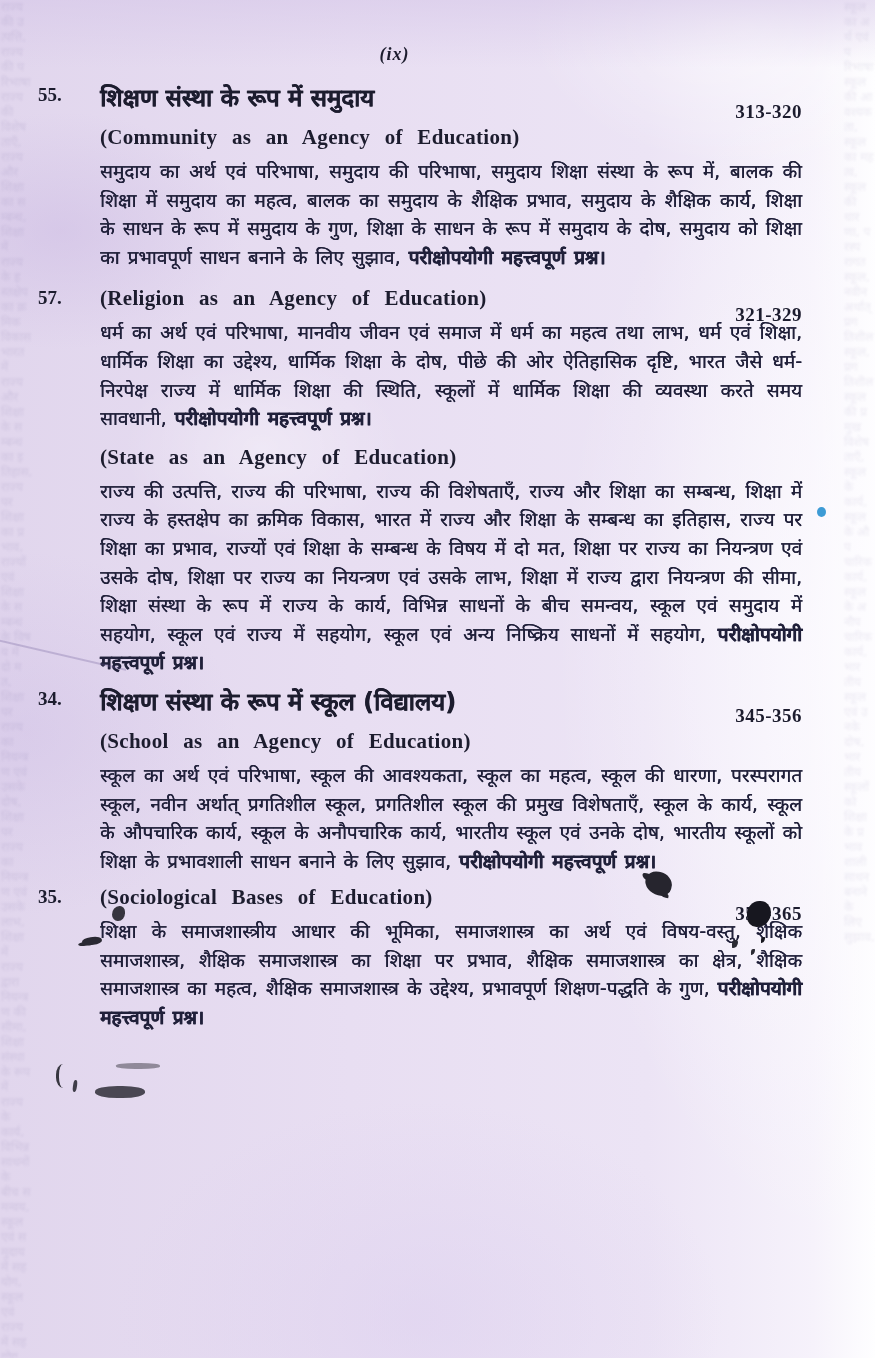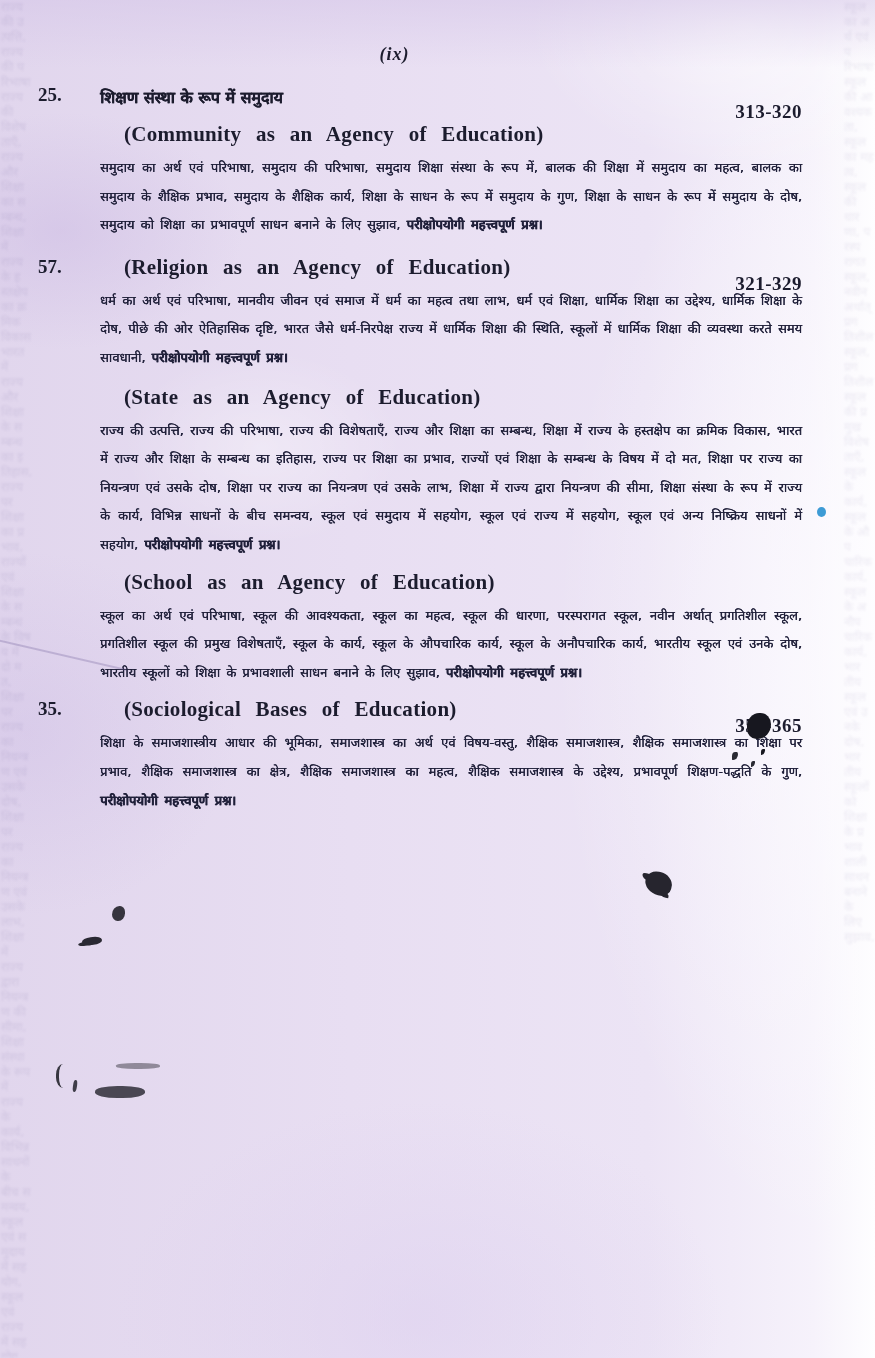--- a/index.html
+++ b/index.html
@@ -40,36 +40,36 @@
   .s33 { margin-top: 12px; }
   .s34 { margin-top: 10px; }
   .s35 { margin-top: 10px; }
 
   .heading-row { position: relative; line-height: 30px; }
   .num {
     position: absolute; left: -62px; top: 1px;
     font: bold 19px "Liberation Serif", serif;
   }
   .title-hi {
-    font-weight: bold; font-size: 16px; letter-spacing: 0px;
+    font-weight: bold; font-size: 24px; letter-spacing: 0px;
     text-shadow: .4px 0 0 currentColor;
     margin-top: 7px;
   }
   .pages {
     position: absolute; right: 0; top: 18px;
     font: bold 19px "Liberation Serif", serif; letter-spacing: .5px;
   }
   .title-en {
     margin-top: 9px; line-height: 28px;
     font: bold 21px "Liberation Serif", serif;
-    word-spacing: 9px; letter-spacing: .3px; margin-left: 24px;
+    word-spacing: 9px; letter-spacing: .3px;
   }
   .body-text {
     margin: 7px 0 0; text-align: justify;
-    font-size: 13px; line-height: 28.6px; word-spacing: 2px;
+    font-size: 19px; line-height: 28.6px; word-spacing: 2px;
     color: #20203a; text-shadow: .3px 0 0 currentColor;
   }
   .body-text b { text-shadow: .5px 0 0 currentColor; }
 
   
   .artifact { position: absolute; z-index: 3; }
   .ink { background: #17171f; }
   .blot-pagenum {
     left: 12px; top: -2px; width: 24px; height: 26px;
     border-radius: 52% 44% 58% 40%; position: absolute; background: #17171f;
@@ -102,21 +102,21 @@
 
 <div class="bleed left">राज्य की उत्पत्ति, राज्य की परिभाषा, राज्य की विशेषताएँ, राज्य और शिक्षा का सम्बन्ध, शिक्षा में राज्य के हस्तक्षेप का क्रमिक विकास, भारत में राज्य और शिक्षा के सम्बन्ध का इतिहास, राज्य पर शिक्षा का प्रभाव, राज्यों एवं शिक्षा के सम्बन्ध के विषय में दो मत, शिक्षा पर राज्य का नियन्त्रण एवं उसके दोष, शिक्षा पर राज्य का नियन्त्रण एवं उसके लाभ, शिक्षा में राज्य द्वारा नियन्त्रण की सीमा, शिक्षा संस्था के रूप में राज्य के कार्य, विभिन्न साधनों के बीच समन्वय, स्कूल एवं समुदाय में सहयोग, स्कूल एवं राज्य में सहयोग, स्कूल एवं अन्य निष्क्रिय साधनों में सहयोग,</div>
 <div class="bleed right">स्कूल का अर्थ एवं परिभाषा, स्कूल की आवश्यकता, स्कूल का महत्व, स्कूल की धारणा, परस्परागत स्कूल, नवीन अर्थात् प्रगतिशील स्कूल, प्रगतिशील स्कूल की प्रमुख विशेषताएँ, स्कूल के कार्य, स्कूल के औपचारिक कार्य, स्कूल के अनौपचारिक कार्य, भारतीय स्कूल एवं उनके दोष, भारतीय स्कूलों को शिक्षा के प्रभावशाली साधन बनाने के लिए सुझाव,</div>
 
 <div class="content">
 
   <div class="folio">(ix)</div>
 
   <div class="section s31">
     <div class="heading-row">
-      <span class="num">25.</span>
+      <span class="num">55.</span>
       <span class="title-hi">शिक्षण संस्था के रूप में समुदाय</span>
       <span class="pages">313-320</span>
     </div>
     <div class="title-en">(Community as an Agency of Education)</div>
     <p class="body-text"><span>समुदाय का अर्थ एवं परिभाषा, समुदाय की परिभाषा, समुदाय शिक्षा संस्था के रूप में, बालक की शिक्षा में समुदाय का महत्व, बालक का समुदाय के शैक्षिक प्रभाव, समुदाय के शैक्षिक कार्य, शिक्षा के साधन के रूप में समुदाय के गुण, शिक्षा के साधन के रूप में समुदाय के दोष, समुदाय को शिक्षा का प्रभावपूर्ण साधन बनाने के लिए सुझाव,</span> <b>परीक्षोपयोगी महत्त्वपूर्ण प्रश्न।</b></p>
   </div>
 
   <div class="section s32">
     <div class="heading-row">
       <span class="num">57.</span>
@@ -125,20 +125,25 @@
     <div class="title-en">(Religion as an Agency of Education)</div>
     <p class="body-text"><span>धर्म का अर्थ एवं परिभाषा, मानवीय जीवन एवं समाज में धर्म का महत्व तथा लाभ, धर्म एवं शिक्षा, धार्मिक शिक्षा का उद्देश्य, धार्मिक शिक्षा के दोष, पीछे की ओर ऐतिहासिक दृष्टि, भारत जैसे धर्म-निरपेक्ष राज्य में धार्मिक शिक्षा की स्थिति, स्कूलों में धार्मिक शिक्षा की व्यवस्था करते समय सावधानी,</span> <b>परीक्षोपयोगी महत्त्वपूर्ण प्रश्न।</b></p>
   </div>
 
   <div class="section s33">
     <div class="title-en">(State as an Agency of Education)</div>
     <p class="body-text"><span>राज्य की उत्पत्ति, राज्य की परिभाषा, राज्य की विशेषताएँ, राज्य और शिक्षा का सम्बन्ध, शिक्षा में राज्य के हस्तक्षेप का क्रमिक विकास, भारत में राज्य और शिक्षा के सम्बन्ध का इतिहास, राज्य पर शिक्षा का प्रभाव, राज्यों एवं शिक्षा के सम्बन्ध के विषय में दो मत, शिक्षा पर राज्य का नियन्त्रण एवं उसके दोष, शिक्षा पर राज्य का नियन्त्रण एवं उसके लाभ, शिक्षा में राज्य द्वारा नियन्त्रण की सीमा, शिक्षा संस्था के रूप में राज्य के कार्य, विभिन्न साधनों के बीच समन्वय, स्कूल एवं समुदाय में सहयोग, स्कूल एवं राज्य में सहयोग, स्कूल एवं अन्य निष्क्रिय साधनों में सहयोग,</span> <b>परीक्षोपयोगी महत्त्वपूर्ण प्रश्न।</b></p>
   </div>
 
   <div class="section s34">
+    <div class="heading-row">
+      <span class="num">34.</span>
+      <span class="title-hi">शिक्षण संस्था के रूप में स्कूल (विद्यालय)</span>
+      <span class="pages">345-356</span>
+    </div>
     <div class="title-en">(School as an Agency of Education)</div>
     <p class="body-text"><span>स्कूल का अर्थ एवं परिभाषा, स्कूल की आवश्यकता, स्कूल का महत्व, स्कूल की धारणा, परस्परागत स्कूल, नवीन अर्थात् प्रगतिशील स्कूल, प्रगतिशील स्कूल की प्रमुख विशेषताएँ, स्कूल के कार्य, स्कूल के औपचारिक कार्य, स्कूल के अनौपचारिक कार्य, भारतीय स्कूल एवं उनके दोष, भारतीय स्कूलों को शिक्षा के प्रभावशाली साधन बनाने के लिए सुझाव,</span> <b>परीक्षोपयोगी महत्त्वपूर्ण प्रश्न।</b></p>
   </div>
 
   <div class="section s35">
     <div class="heading-row">
       <span class="num">35.</span>
       <span class="pages">357-365<span class="blot-pagenum"></span></span>
     </div>
     <div class="title-en">(Sociological Bases of Education)</div>

